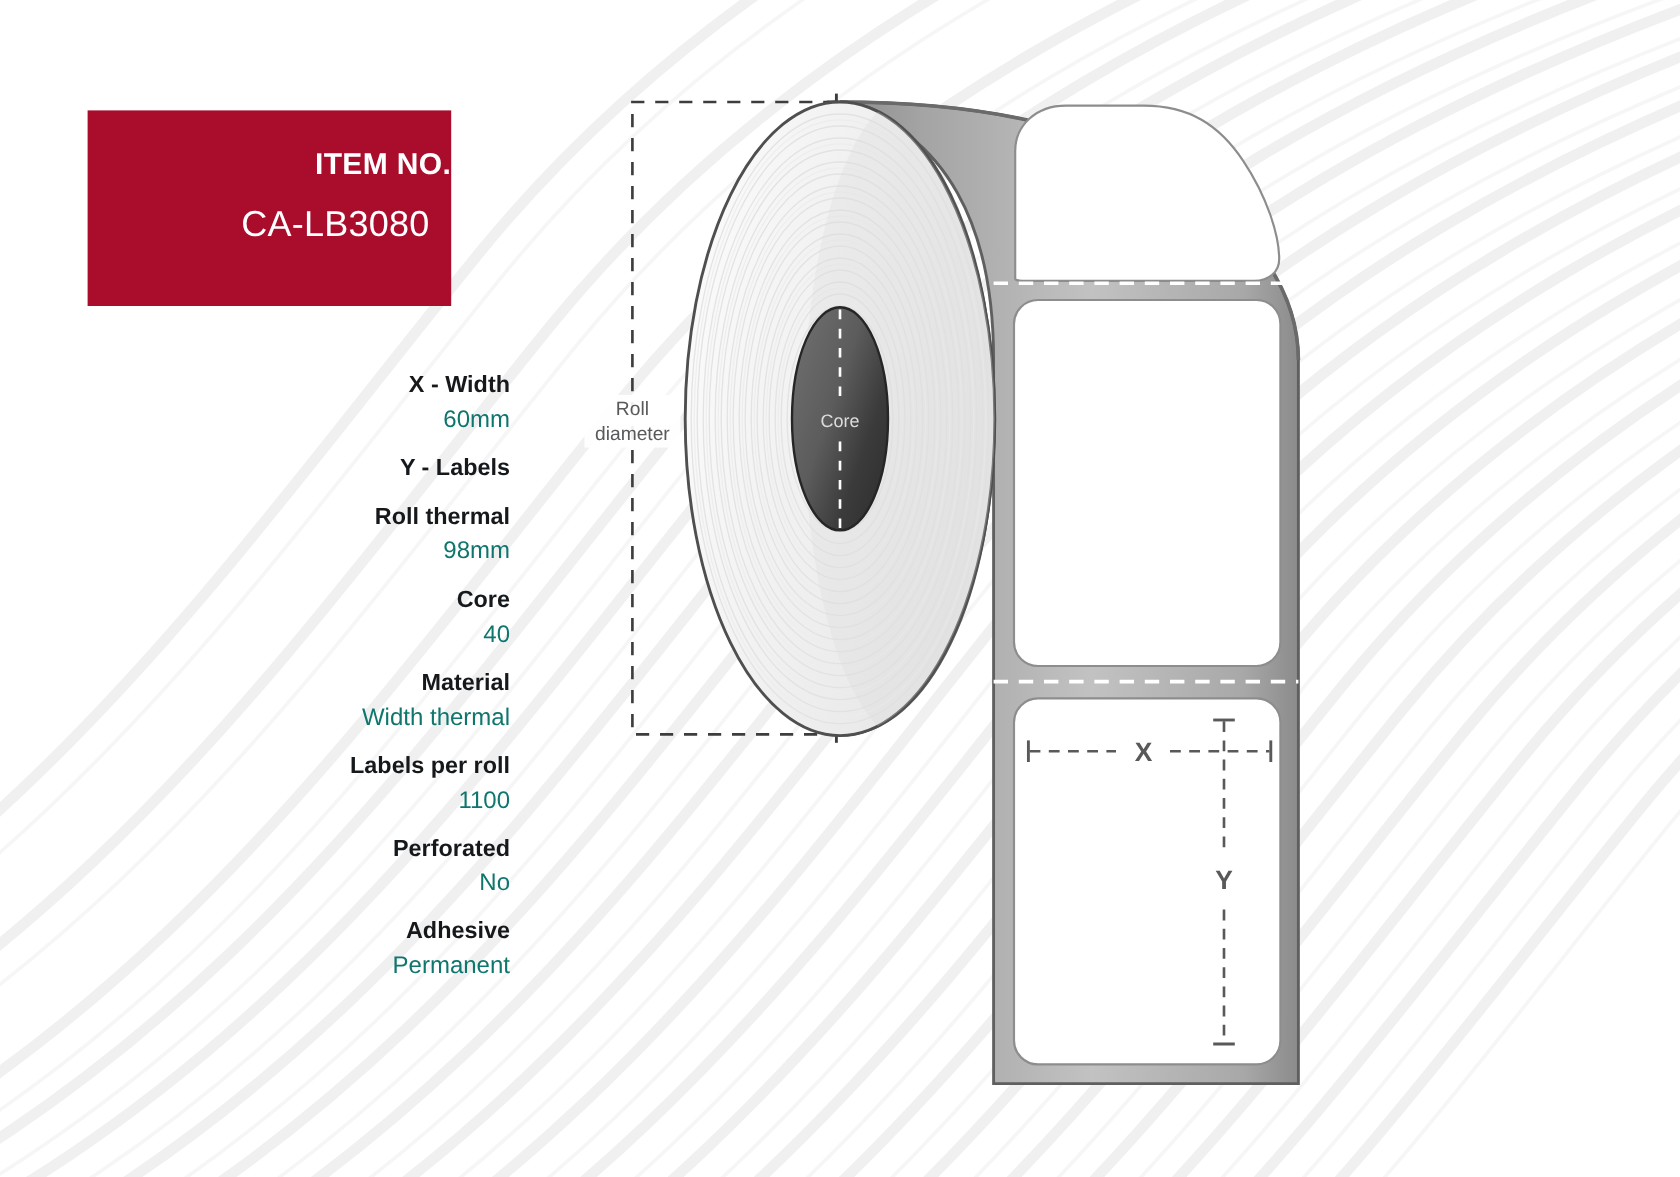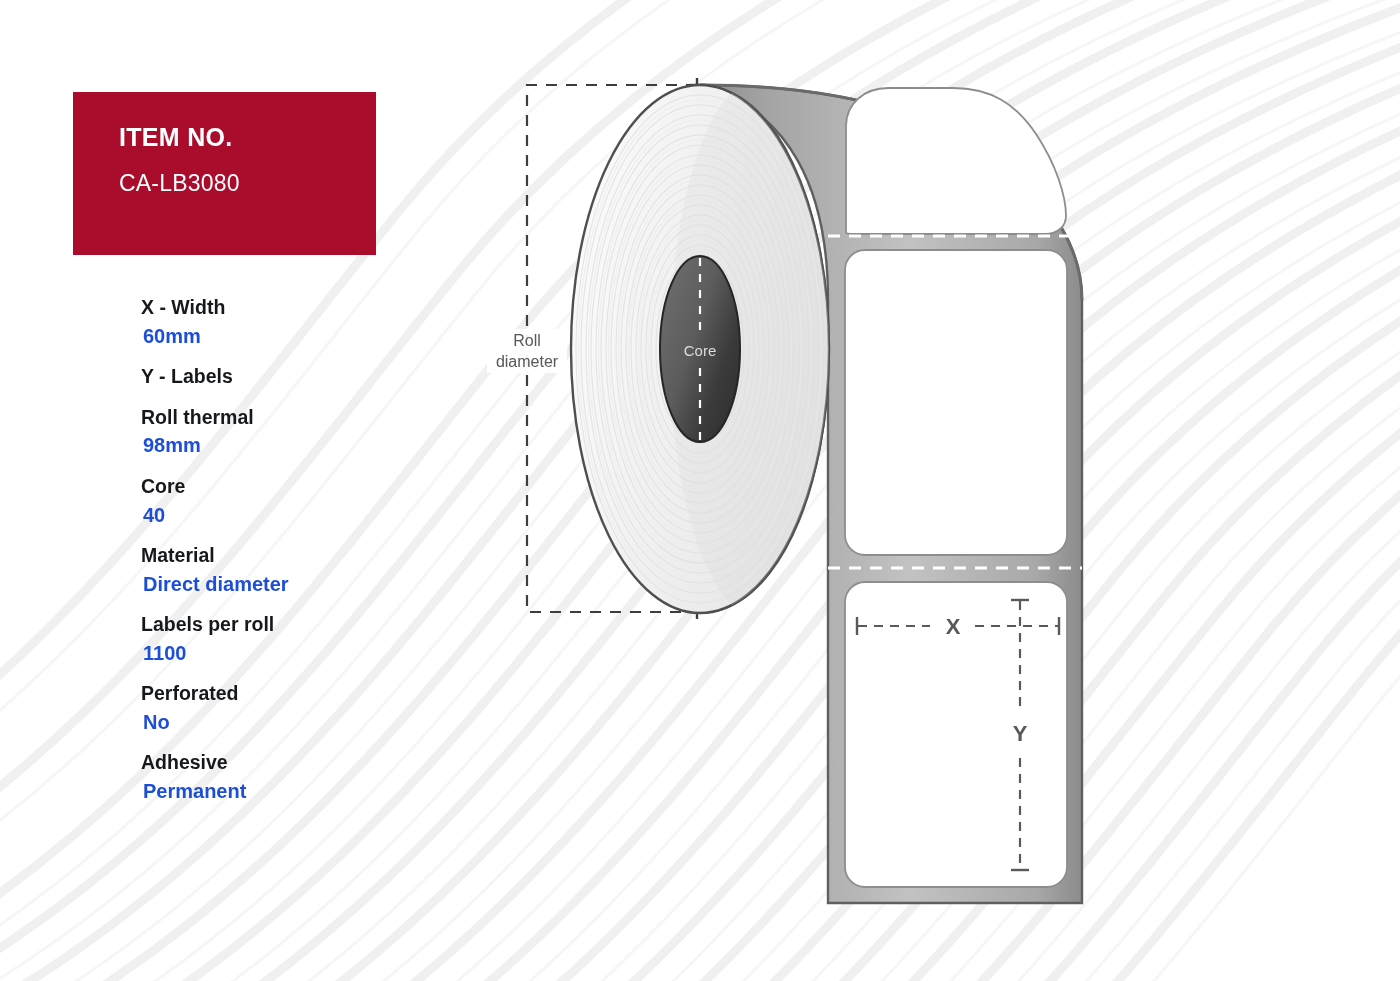--- a/index.html
+++ b/index.html
@@ -10,20 +10,21 @@
   }
   body {
     font-family: "Liberation Sans", sans-serif;
   }
   #page {
     position: relative;
     width: 1400px;
     height: 981px;
     overflow: hidden;
     background: #ffffff;
+    text-align: right;
   }
   #bg-waves {
     position: absolute;
     left: 0; top: 0;
     width: 1400px;
     height: 981px;
     pointer-events: none;
   }
 
   
@@ -40,49 +41,48 @@
   #item-banner .item-no-label {
     color: #ffffff;
     font-size: 25px;
     font-weight: bold;
     letter-spacing: 0.3px;
     line-height: 1.2;
     margin: 0;
   }
   #item-banner .item-no-value {
     color: #ffffff;
-    font-size: 23px;
+    font-size: 30px;
     font-weight: normal;
     letter-spacing: 0.2px;
     line-height: 1.2;
-    margin: 18px 0 0 0;
+    margin: 18px 18px 0 0;
   }
 
   
   #spec-list {
     position: absolute;
     left: 125px;
-    top: 294px;
+    top: 308px;
     width: 300px;
-    margin-left: 16px;
   }
   .spec-row {
     margin-bottom: 13px;
   }
   .spec-term {
     font-size: 19.5px;
     font-weight: bold;
     color: #16191c;
     line-height: 1.42;
     margin: 0;
   }
   .spec-value {
     font-size: 20px;
-    font-weight: bold;
-    color: #1d4ed8;
+    font-weight: normal;
+    color: #0f766e;
     line-height: 1.42;
     margin: 0;
     padding-left: 2px;
   }
 
   
   #roll-artwork {
     position: absolute;
     left: 0;
     top: 0;
@@ -153,21 +153,21 @@
       <div class="spec-value">98mm</div>
     </div>
 
     <div class="spec-row">
       <div class="spec-term">Core</div>
       <div class="spec-value">40</div>
     </div>
 
     <div class="spec-row">
       <div class="spec-term">Material</div>
-      <div class="spec-value">Direct diameter</div>
+      <div class="spec-value">Width thermal</div>
     </div>
 
     <div class="spec-row">
       <div class="spec-term">Labels per roll</div>
       <div class="spec-value">1100</div>
     </div>
 
     <div class="spec-row">
       <div class="spec-term">Perforated</div>
       <div class="spec-value">No</div>

